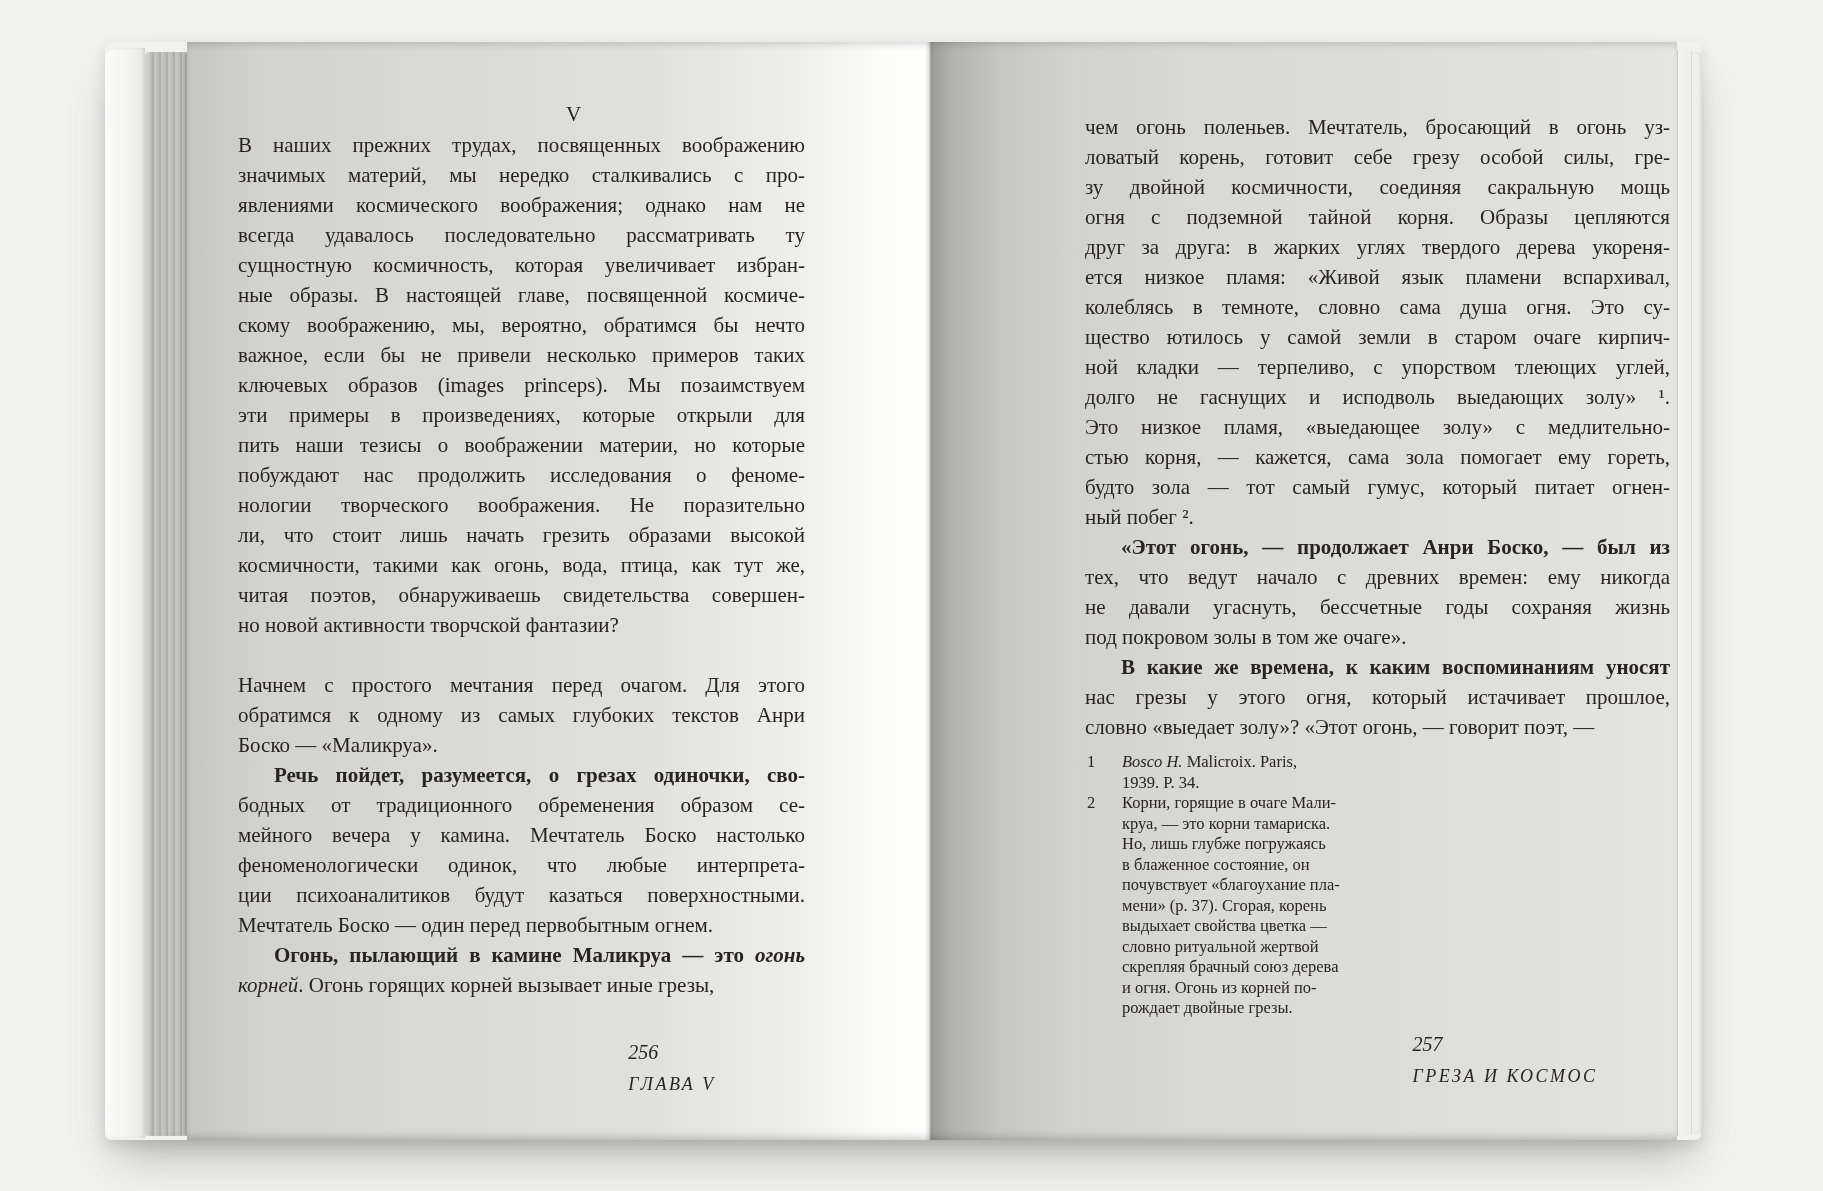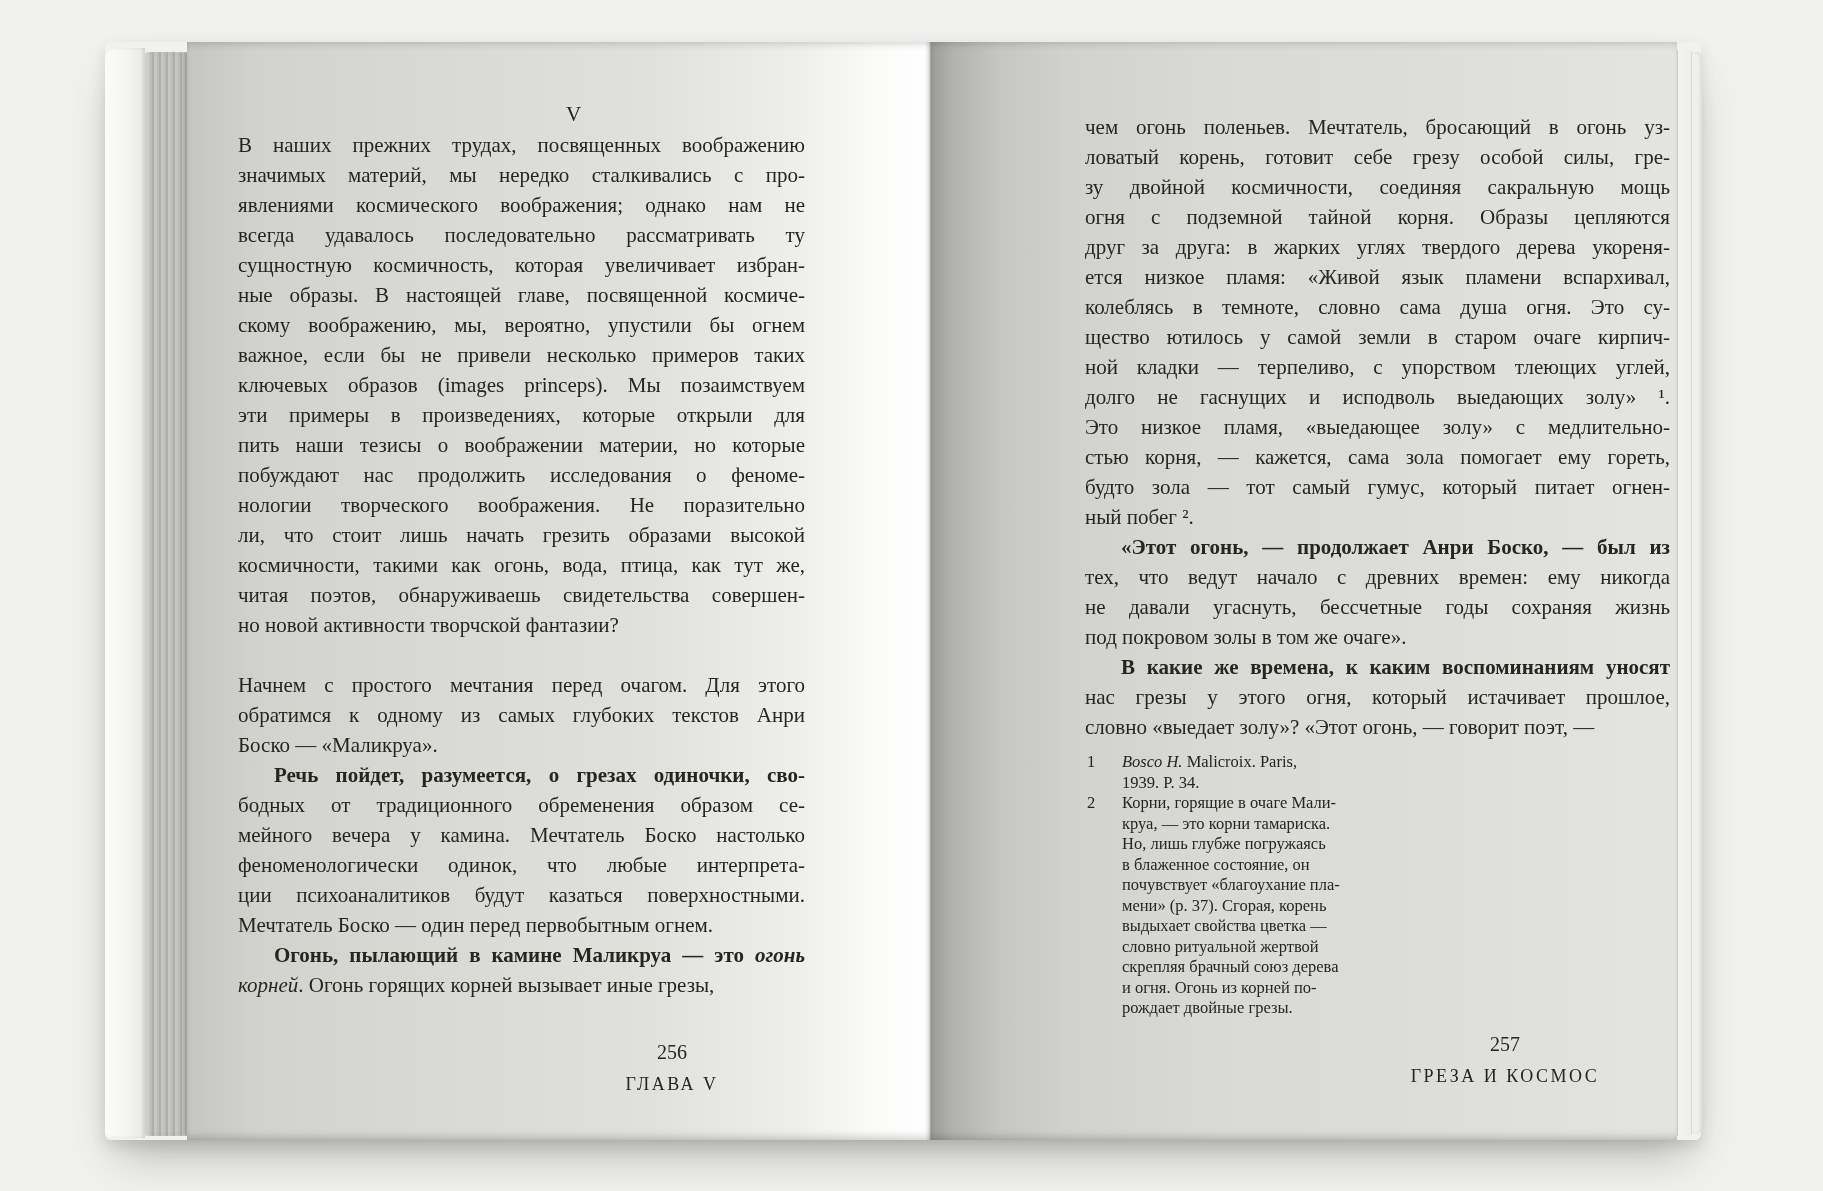--- a/index.html
+++ b/index.html
@@ -69,21 +69,21 @@
     text-align:justify;text-align-last:justify;
     white-space:nowrap;overflow:visible;
   }
   .line{white-space:normal;}
   .line.last{text-align-last:left;}
   .line.indent{text-indent:36px;font-weight:bold;}
   .footnotes{position:absolute;left:154px;top:710px;width:300px;font-size:16.5px;}
   .footnote{position:relative;padding-left:37px;}
   .fn-num{position:absolute;left:2px;top:0;line-height:20.5px;}
   .fn-line{line-height:20.5px;text-align:left;}
-  .footer{position:absolute;text-align:center;transform:translateX(-50%);}
+  .footer{position:absolute;text-align:left;transform:translateX(-50%);font-style:italic;}
   .footer-left{left:485px;top:1000px;}
   .footer-right{left:574px;top:992px;}
   .pg-num{font-size:20px;line-height:20px;margin-bottom:13px;}
   .run-title{font-size:18px;line-height:18px;letter-spacing:2.5px;white-space:nowrap;}
   i{font-style:italic;}
 </style>
 </head>
 <body>
 
 <div class="scene">
@@ -94,21 +94,21 @@
     <div class="page page-left">
       <div class="heading">V</div>
       <div class="text-block left-text" id="left-text">
           <div class="para">
             <div class="line">В наших прежних трудах, посвященных воображению</div>
             <div class="line">значимых материй, мы нередко сталкивались с про-</div>
             <div class="line">явлениями космического воображения; однако нам не</div>
             <div class="line">всегда удавалось последовательно рассматривать ту</div>
             <div class="line">сущностную космичность, которая увеличивает избран-</div>
             <div class="line">ные образы. В настоящей главе, посвященной космиче-</div>
-            <div class="line">скому воображению, мы, вероятно, упустили бы огнем</div>
+            <div class="line">скому воображению, мы, вероятно, обратимся бы нечто</div>
             <div class="line">важное, если бы не привели несколько примеров таких</div>
             <div class="line">ключевых образов (images princeps). Мы позаимствуем</div>
             <div class="line">эти примеры в произведениях, которые открыли для</div>
             <div class="line">пить наши тезисы о воображении материи, но которые</div>
             <div class="line">побуждают нас продолжить исследования о феноме-</div>
             <div class="line">нологии творческого воображения. Не поразительно</div>
             <div class="line">ли, что стоит лишь начать грезить образами высокой</div>
             <div class="line">космичности, такими как огонь, вода, птица, как тут же,</div>
             <div class="line">читая поэтов, обнаруживаешь свидетельства совершен-</div>
             <div class="line last">но новой активности творчской фантазии?</div>

